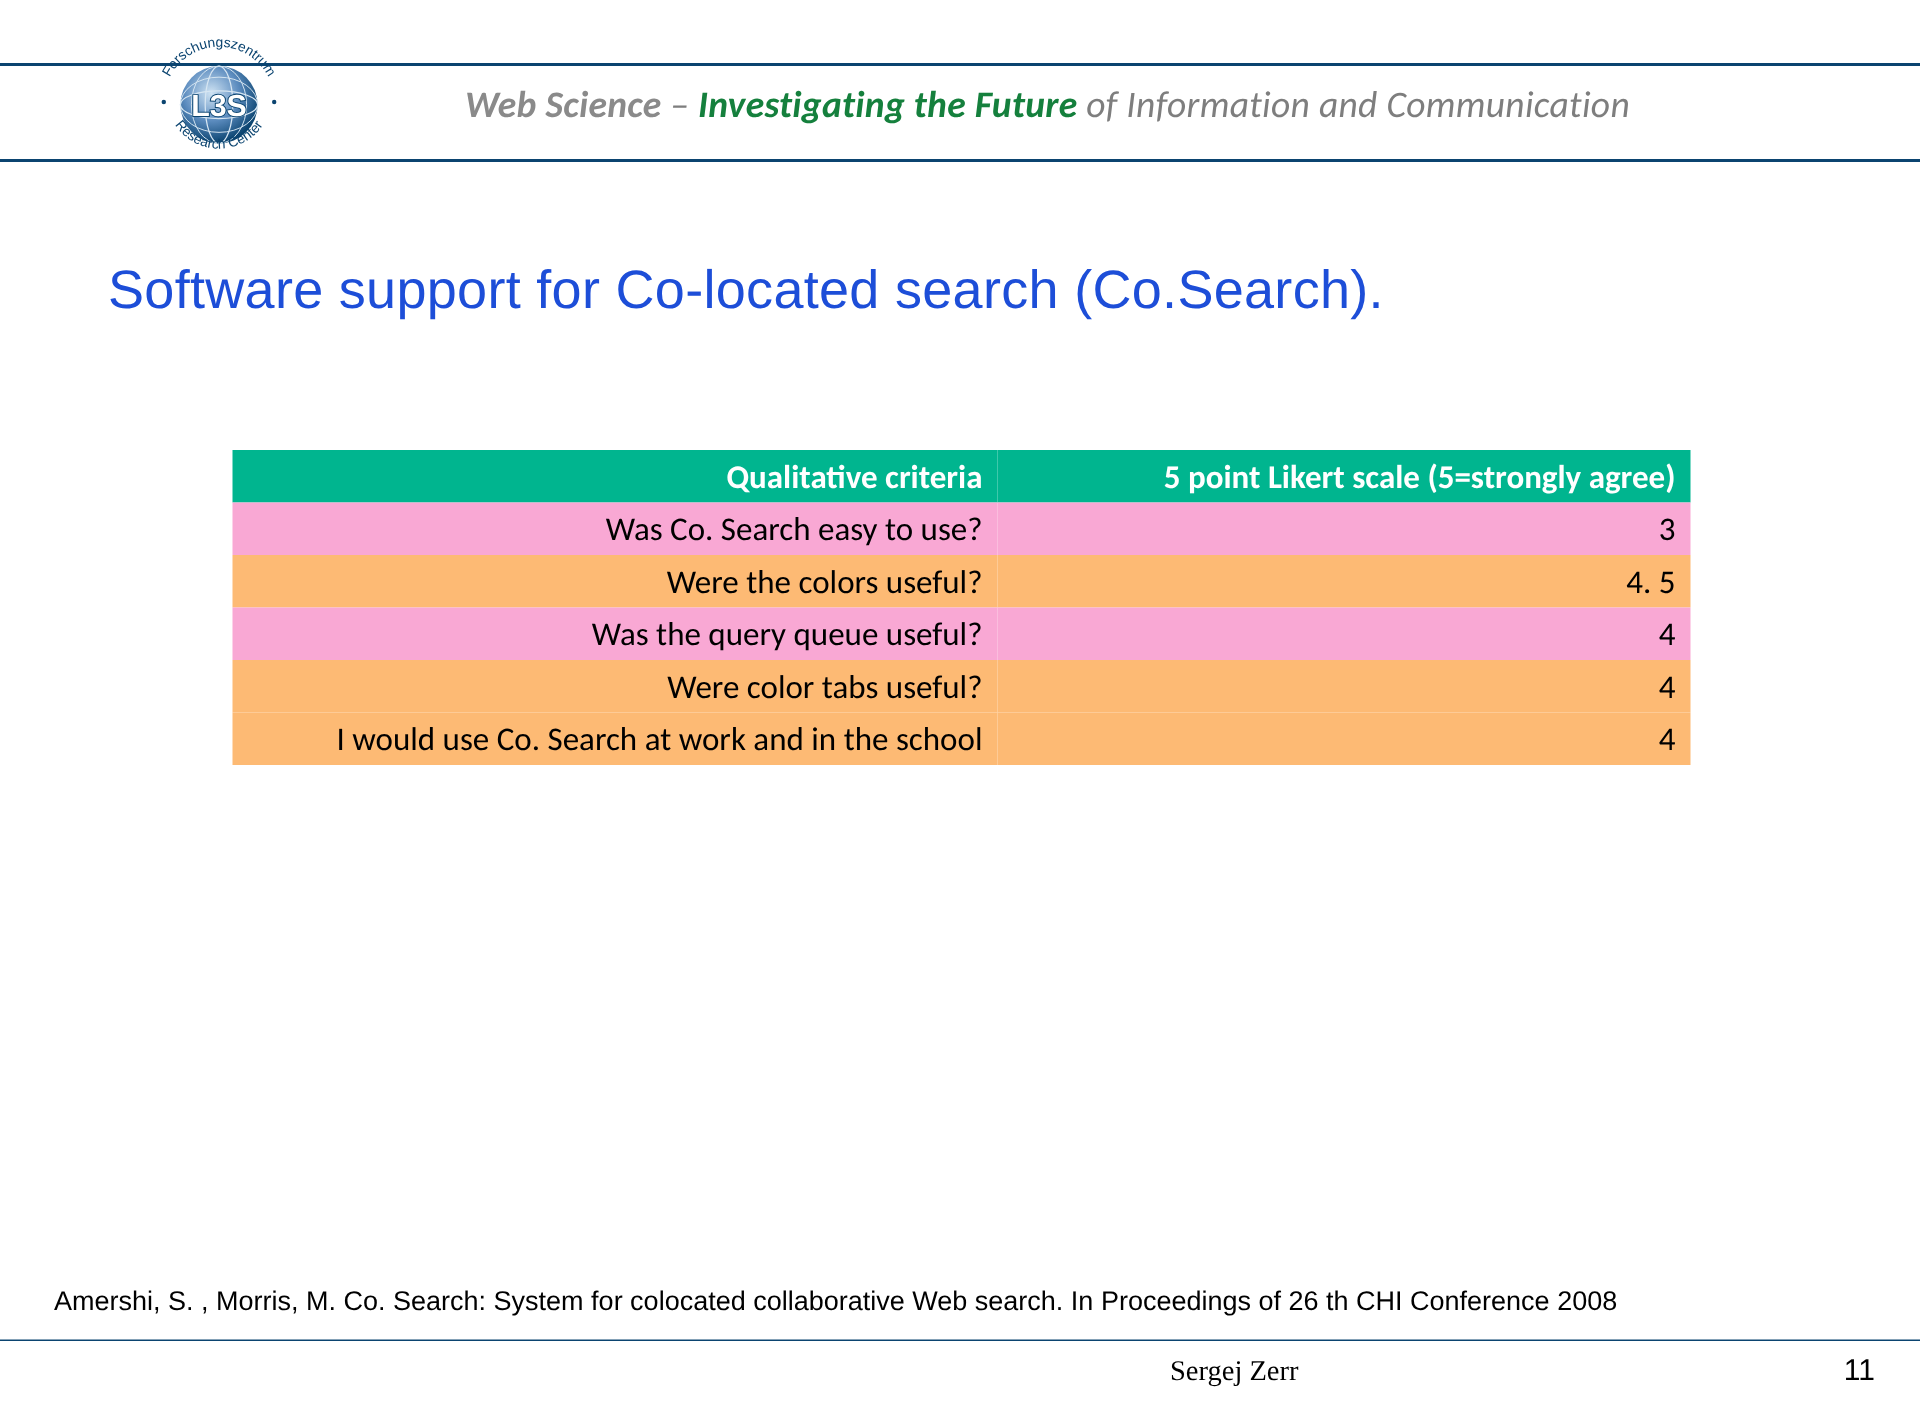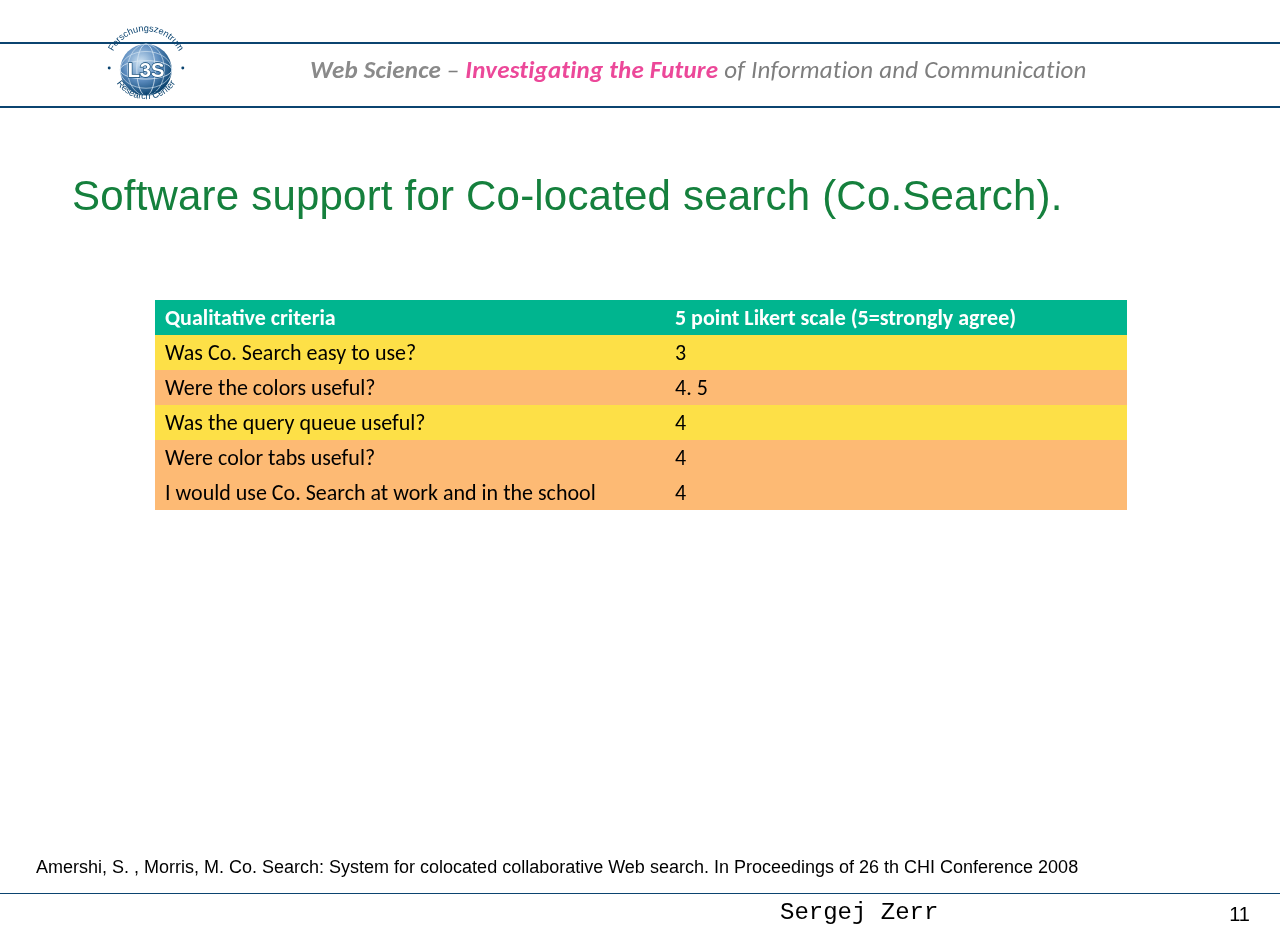--- a/index.html
+++ b/index.html
@@ -55,55 +55,55 @@
     white-space: nowrap;
     font-family: "Segoe UI", Calibri, Arial, sans-serif;
   }
   .tagline .ws {
     font-style: italic;
     color: #8a8a8a;
     font-weight: 600;
   }
   .tagline .em {
     font-weight: 700;
-    color: #ec4899;
+    color: #15803d;
   }
 
   
   .title {
     position: absolute;
     top: 172px;
     left: 72px;
-    font-size: 42px;
+    font-size: 36px;
     font-family: Arial, sans-serif;
-    color: #15803d;
+    color: #1d4ed8;
     letter-spacing: .2px;
   }
 
   
   .tbl {
     position: absolute;
     top: 300px;
     left: 155px;
     width: 972px;
     border-collapse: collapse;
     font-size: 22px;
   }
   .tbl th, .tbl td {
-    text-align: left;
+    text-align: right;
     padding: 4px 10px 4px 10px;
     font-weight: 400;
   }
   .tbl th {
     background: #00b58f;
     color: #ffffff;
     font-weight: 700;
   }
   .tbl td.col1 { width: 490px; }
-  .tbl tr.light { background: #fde047; }
+  .tbl tr.light { background: #f9a8d4; }
   .tbl tr.lighter { background: #fdba74; }
 
   
   .cite {
     position: absolute;
     bottom: 62px;
     left: 36px;
     font-size: 18px;
     font-family: Arial, sans-serif;
     color: #000;
@@ -114,22 +114,22 @@
     position: absolute;
     bottom: 46px;
     left: 0; right: 0;
     height: 1px;
     background: #0b4470;
   }
   .author {
     position: absolute;
     bottom: 14px;
     left: 780px;
-    font-size: 24px;
-    font-family: Liberation Mono, monospace;
+    font-size: 19px;
+    font-family: Liberation Serif, serif;
   }
   .pagenum {
     position: absolute;
     bottom: 14px;
     right: 30px;
     font-size: 20px;
     font-family: Liberation Sans, sans-serif;
   }
 
   

